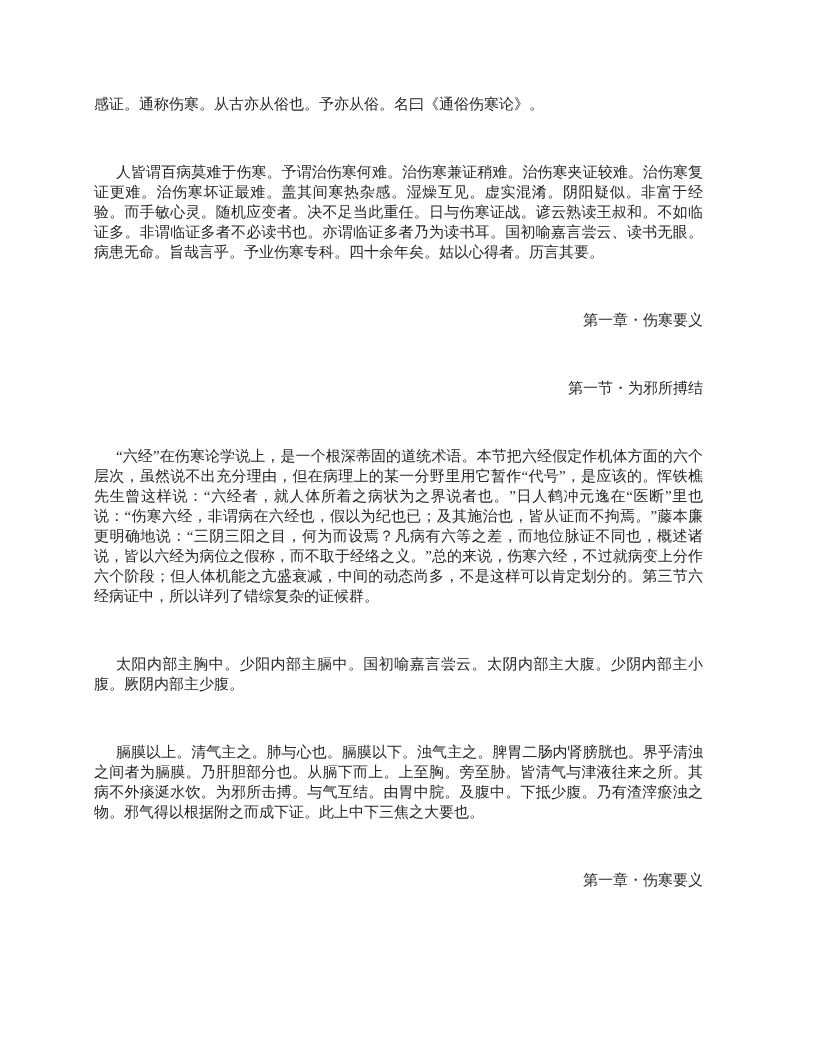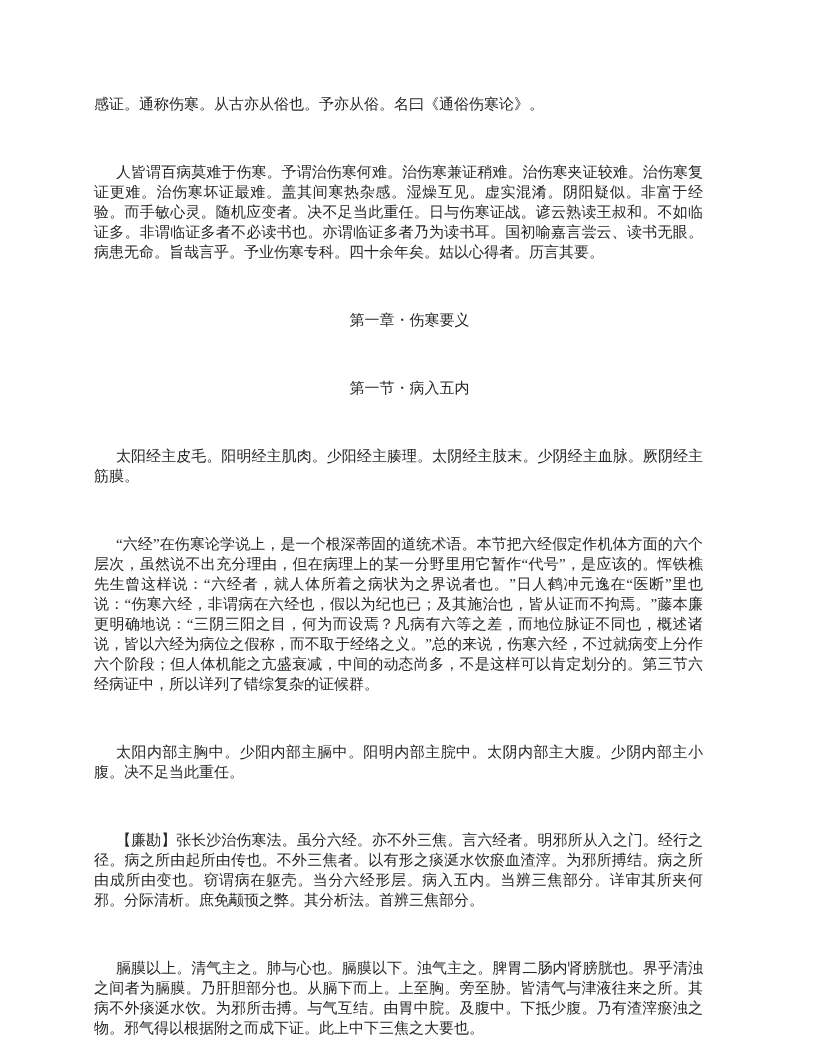--- a/index.html
+++ b/index.html
@@ -30,33 +30,31 @@
     margin: 0 0 13px 0;
   }
   .para:last-child {
     margin-bottom: 0;
   }
   .para.indent {
     text-indent: 22px;
     margin-top: 48px;
   }
   .para.heading {
-    text-align: center;
+    text-align: right;
   }
 </style>
 </head>
 <body>
 
 <div class="page">
   <div class="content">
 
   <p class="para body">感证。通称伤寒。从古亦从俗也。予亦从俗。名曰《通俗伤寒论》。</p>
       <p class="para body indent">人皆谓百病莫难于伤寒。予谓治伤寒何难。治伤寒兼证稍难。治伤寒夹证较难。治伤寒复证更难。治伤寒坏证最难。盖其间寒热杂感。湿燥互见。虚实混淆。阴阳疑似。非富于经验。而手敏心灵。随机应变者。决不足当此重任。日与伤寒证战。谚云熟读王叔和。不如临证多。非谓临证多者不必读书也。亦谓临证多者乃为读书耳。国初喻嘉言尝云、读书无眼。病患无命。旨哉言乎。予业伤寒专科。四十余年矣。姑以心得者。历言其要。</p>
       <p class="para heading indent">第一章・伤寒要义</p>
-      <p class="para heading indent">第一节・病入五内</p>
-      <p class="para body indent">太阳经主皮毛。阳明经主肌肉。少阳经主腠理。太阴经主肢末。少阴经主血脉。厥阴经主筋膜。</p>
+      <p class="para heading indent">第一节・为邪所搏结</p>
       <p class="para body indent">“六经”在伤寒论学说上，是一个根深蒂固的道统术语。本节把六经假定作机体方面的六个层次，虽然说不出充分理由，但在病理上的某一分野里用它暂作“代号”，是应该的。恽铁樵先生曾这样说：“六经者，就人体所着之病状为之界说者也。”日人鹤冲元逸在“医断”里也说：“伤寒六经，非谓病在六经也，假以为纪也已；及其施治也，皆从证而不拘焉。”藤本廉更明确地说：“三阴三阳之目，何为而设焉？凡病有六等之差，而地位脉证不同也，概述诸说，皆以六经为病位之假称，而不取于经络之义。”总的来说，伤寒六经，不过就病变上分作六个阶段；但人体机能之亢盛衰减，中间的动态尚多，不是这样可以肯定划分的。第三节六经病证中，所以详列了错综复杂的证候群。</p>
-      <p class="para body indent">太阳内部主胸中。少阳内部主膈中。阳明内部主脘中。太阴内部主大腹。少阴内部主小腹。决不足当此重任。</p>
-      <p class="para body indent">【廉勘】张长沙治伤寒法。虽分六经。亦不外三焦。言六经者。明邪所从入之门。经行之径。病之所由起所由传也。不外三焦者。以有形之痰涎水饮瘀血渣滓。为邪所搏结。病之所由成所由变也。窃谓病在躯壳。当分六经形层。病入五内。当辨三焦部分。详审其所夹何邪。分际清析。庶免颟顸之弊。其分析法。首辨三焦部分。</p>
+      <p class="para body indent">太阳内部主胸中。少阳内部主膈中。国初喻嘉言尝云。太阴内部主大腹。少阴内部主小腹。厥阴内部主少腹。</p>
       <p class="para body indent">膈膜以上。清气主之。肺与心也。膈膜以下。浊气主之。脾胃二肠内肾膀胱也。界乎清浊之间者为膈膜。乃肝胆部分也。从膈下而上。上至胸。旁至胁。皆清气与津液往来之所。其病不外痰涎水饮。为邪所击搏。与气互结。由胃中脘。及腹中。下抵少腹。乃有渣滓瘀浊之物。邪气得以根据附之而成下证。此上中下三焦之大要也。</p>
       <p class="para heading indent">第一章・伤寒要义</p>
     </div>
 </div>
 
 </body></html>

